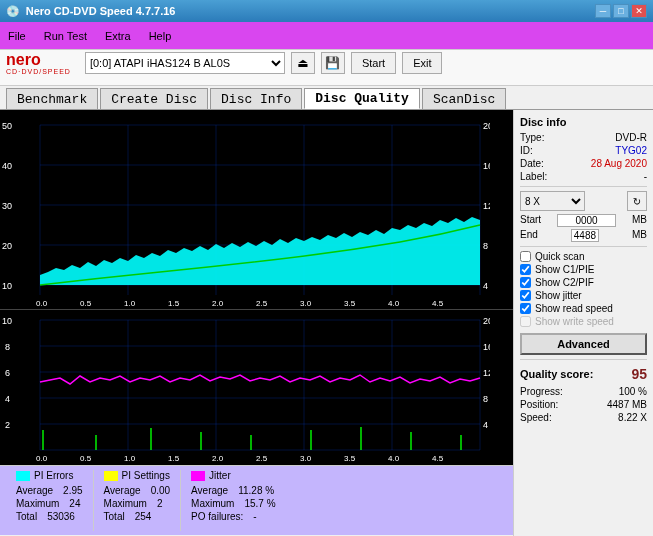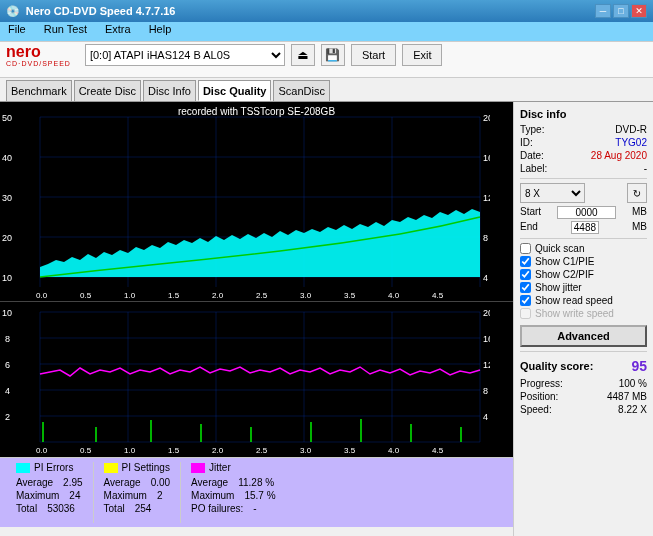--- a/index.html
+++ b/index.html
@@ -6,36 +6,36 @@
     body { font-family: 'Segoe UI', Tahoma, Geneva, Verdana, sans-serif; font-size: 11px; background: #f0f0f0; width: 653px; height: 536px; overflow: hidden; }
 
     
     .title-bar { background: linear-gradient(to bottom, #4a9fd4, #2b7bb9); color: white; height: 22px; display: flex; align-items: center; padding: 0 6px; justify-content: space-between; }
     .title-bar-left { display: flex; align-items: center; gap: 6px; font-size: 11px; font-weight: bold; }
     .title-bar-controls { display: flex; gap: 2px; }
     .title-bar-btn { width: 16px; height: 14px; background: #6ab0e0; border: 1px solid #4a90c0; display: flex; align-items: center; justify-content: center; font-size: 9px; color: white; cursor: pointer; }
     .title-bar-btn.close { background: #e05050; }
 
     
-    .menu-bar { background: #7dd3fc; border-bottom: 1px solid #ccc; height: 20px; display: flex; align-items: flex-start; padding: 0 4px; gap: 10px; }
+    .menu-bar { background: #d946ef; border-bottom: 1px solid #ccc; height: 28px; display: flex; align-items: center; padding: 0 4px; gap: 10px; }
     .menu-item { font-size: 11px; padding: 1px 4px; cursor: pointer; }
 
     
     .toolbar { background: #f8f8f8; border-bottom: 1px solid #ccc; height: 36px; display: flex; align-items: flex-start; padding: 2px 6px; gap: 6px; }
     .nero-logo { display: flex; flex-direction: column; align-items: flex-start; margin-right: 8px; }
     .nero-text { font-size: 16px; font-weight: bold; color: #cc0000; line-height: 1; }
     .nero-sub { font-size: 7px; color: #cc0000; letter-spacing: 1px; line-height: 1; }
 
     .drive-select { height: 22px; font-size: 11px; width: 200px; border: 1px solid #aaa; background: white; }
     .toolbar-icon-btn { width: 24px; height: 22px; border: 1px solid #aaa; background: #f0f0f0; display: flex; align-items: center; justify-content: center; cursor: pointer; font-size: 12px; }
     .toolbar-btn { height: 22px; padding: 0 10px; font-size: 11px; border: 1px solid #aaa; background: #f0f0f0; cursor: pointer; }
 
     
     .tabs { background: #f0f0f0; border-bottom: 1px solid #999; height: 24px; display: flex; align-items: flex-end; padding: 0 6px; gap: 2px; }
-    .tab { height: 21px; padding: 0 4px; font-size: 11px; border: 1px solid #999; border-bottom: none; background: #e0e0e0; cursor: pointer; display: flex; align-items: center; }
+    .tab { height: 21px; padding: 0 10px; font-size: 13px; border: 1px solid #999; border-bottom: none; background: #e0e0e0; cursor: pointer; display: flex; align-items: center; font-family: Liberation Mono, monospace; }
     .tab.active { background: white; border-bottom: 1px solid white; font-weight: bold; }
 
     
     .main-content { display: flex; height: calc(536px - 22px - 20px - 36px - 24px); }
 
     .chart-header { color: white; font-size: 10px; text-align: center; position: absolute; top: 2px; left: 0; right: 0; z-index: 10; }
 
     .upper-chart { position: relative; flex: 1; background: black; border-bottom: 1px solid #444; overflow: hidden; }
     .lower-chart { position: relative; height: 160px; background: black; overflow: hidden; }
 
@@ -62,21 +62,21 @@
     .speed-select { width: 65px; height: 20px; font-size: 10px; border: 1px solid #aaa; }
     .refresh-btn { width: 20px; height: 20px; border: 1px solid #aaa; background: #f0f0f0; cursor: pointer; font-size: 10px; display: flex; align-items: center; justify-content: center; }
 
     .checkbox-row { display: flex; align-items: center; gap: 4px; margin-bottom: 2px; font-size: 10px; }
     .checkbox-row input { margin: 0; width: 11px; height: 11px; }
     .checkbox-row.disabled { color: #aaa; }
 
     .advanced-btn { width: 100%; height: 22px; font-size: 11px; margin-top: 4px; border: 2px outset #aaa; background: #e0e0e0; cursor: pointer; font-weight: bold; }
 
     .quality-row { display: flex; justify-content: space-between; align-items: center; margin-top: 6px; font-size: 11px; font-weight: bold; }
-    .quality-score { font-size: 14px; font-weight: bold; color: #6d28d9; }
+    .quality-score { font-size: 14px; font-weight: bold; color: #7f1d1d; }
 
     .progress-section { margin-top: 4px; font-size: 10px; }
     .progress-row { display: flex; justify-content: space-between; margin-bottom: 2px; }
 
     
     svg { position: absolute; top: 0; left: 0; }
   </style>
 </head>
 <body>
 
@@ -119,21 +119,20 @@
   <div class="tab">Disc Info</div>
   <div class="tab active">Disc Quality</div>
   <div class="tab">ScanDisc</div>
 </div>
 
 <div class="main-content">
 
   <div style="flex:1; display:flex; flex-direction:column;">
 
     <div class="upper-chart" style="height:200px; position:relative; background:black; flex:none;">
-      <div class="chart-header" style="color:white; font-size:10px; text-align:center; padding-top:2px;">recorded with TSSTcorp SE-208GB</div>
 
       <svg width="490" height="200" viewBox="0 0 490 200" style="position:absolute;top:0;left:0;">
 
         <line x1="40" y1="15" x2="480" y2="15" stroke="#0033aa" stroke-width="0.5" opacity="0.7"></line>
         <line x1="40" y1="55" x2="480" y2="55" stroke="#0033aa" stroke-width="0.5" opacity="0.7"></line>
         <line x1="40" y1="95" x2="480" y2="95" stroke="#0033aa" stroke-width="0.5" opacity="0.7"></line>
         <line x1="40" y1="135" x2="480" y2="135" stroke="#0033aa" stroke-width="0.5" opacity="0.7"></line>
         <line x1="40" y1="175" x2="480" y2="175" stroke="#0033aa" stroke-width="0.5" opacity="0.7"></line>
 
         <line x1="40" y1="15" x2="40" y2="185" stroke="#0033aa" stroke-width="0.5" opacity="0.7"></line>

